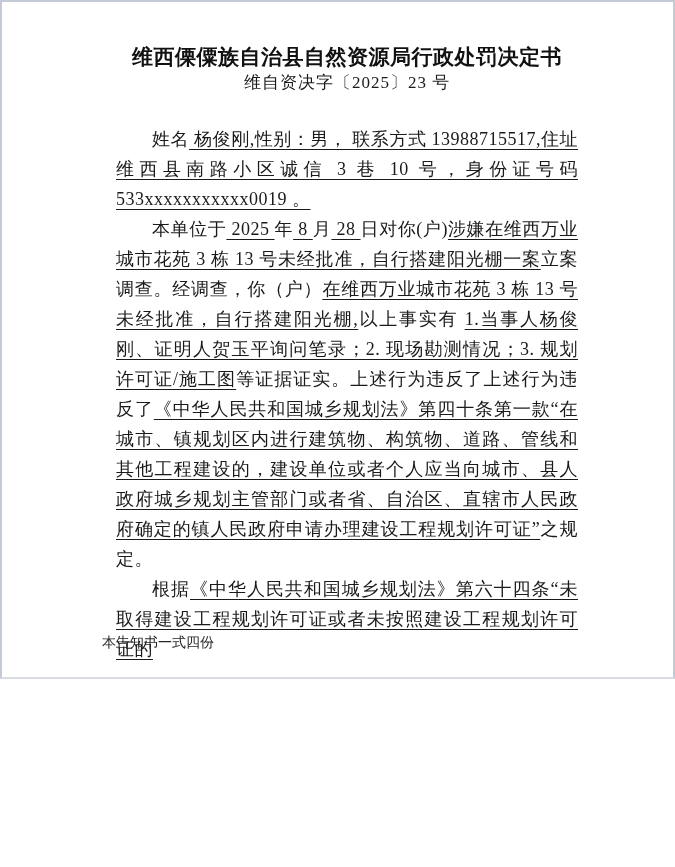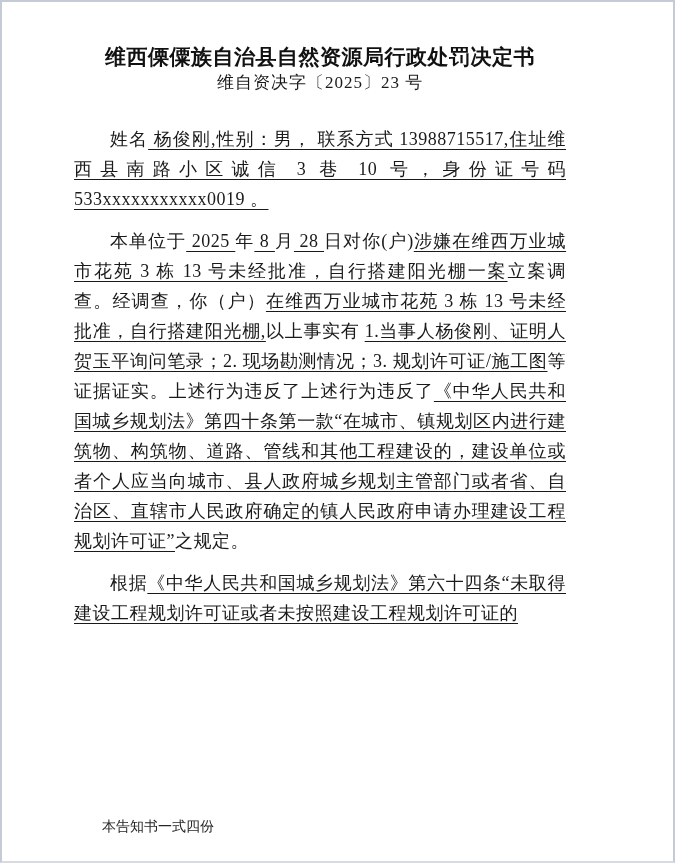--- a/index.html
+++ b/index.html
@@ -10,26 +10,26 @@
   body {
     width: 675px;
     height: 867px;
     overflow: hidden;
     color: #1a1a1a;
     font-family: "Liberation Serif", "DejaVu Serif", serif;
   }
   .page {
     position: relative;
     width: 675px;
-    height: 863px;
+    height: 679px;
     box-sizing: border-box;
     background: #ffffff;
     border: 2px solid #c5cbd6;
     border-bottom-color: #d8dce2;
-    padding: 41px 95px 0 60px;
+    padding: 41px 95px 0 114px;
   }
   .doc-title {
     text-align: center;
     font-size: 21px;
     font-weight: bold;
     line-height: 28px;
     letter-spacing: 0.5px;
     color: #111111;
   }
   .doc-number {
@@ -40,21 +40,21 @@
     color: #1a1a1a;
   }
   .doc-body {
     margin-top: 29px;
     font-size: 18px;
     line-height: 30px;
     letter-spacing: 0.5px;
     text-align: justify;
   }
   .doc-body p.para {
-    margin: 12px;
+    margin: 0;
     text-indent: 2em;
   }
   .u {
     text-decoration: underline;
     text-decoration-thickness: 1px;
     text-underline-offset: 4px;
   }
   .page-footer {
     position: absolute;
     left: 100px;

